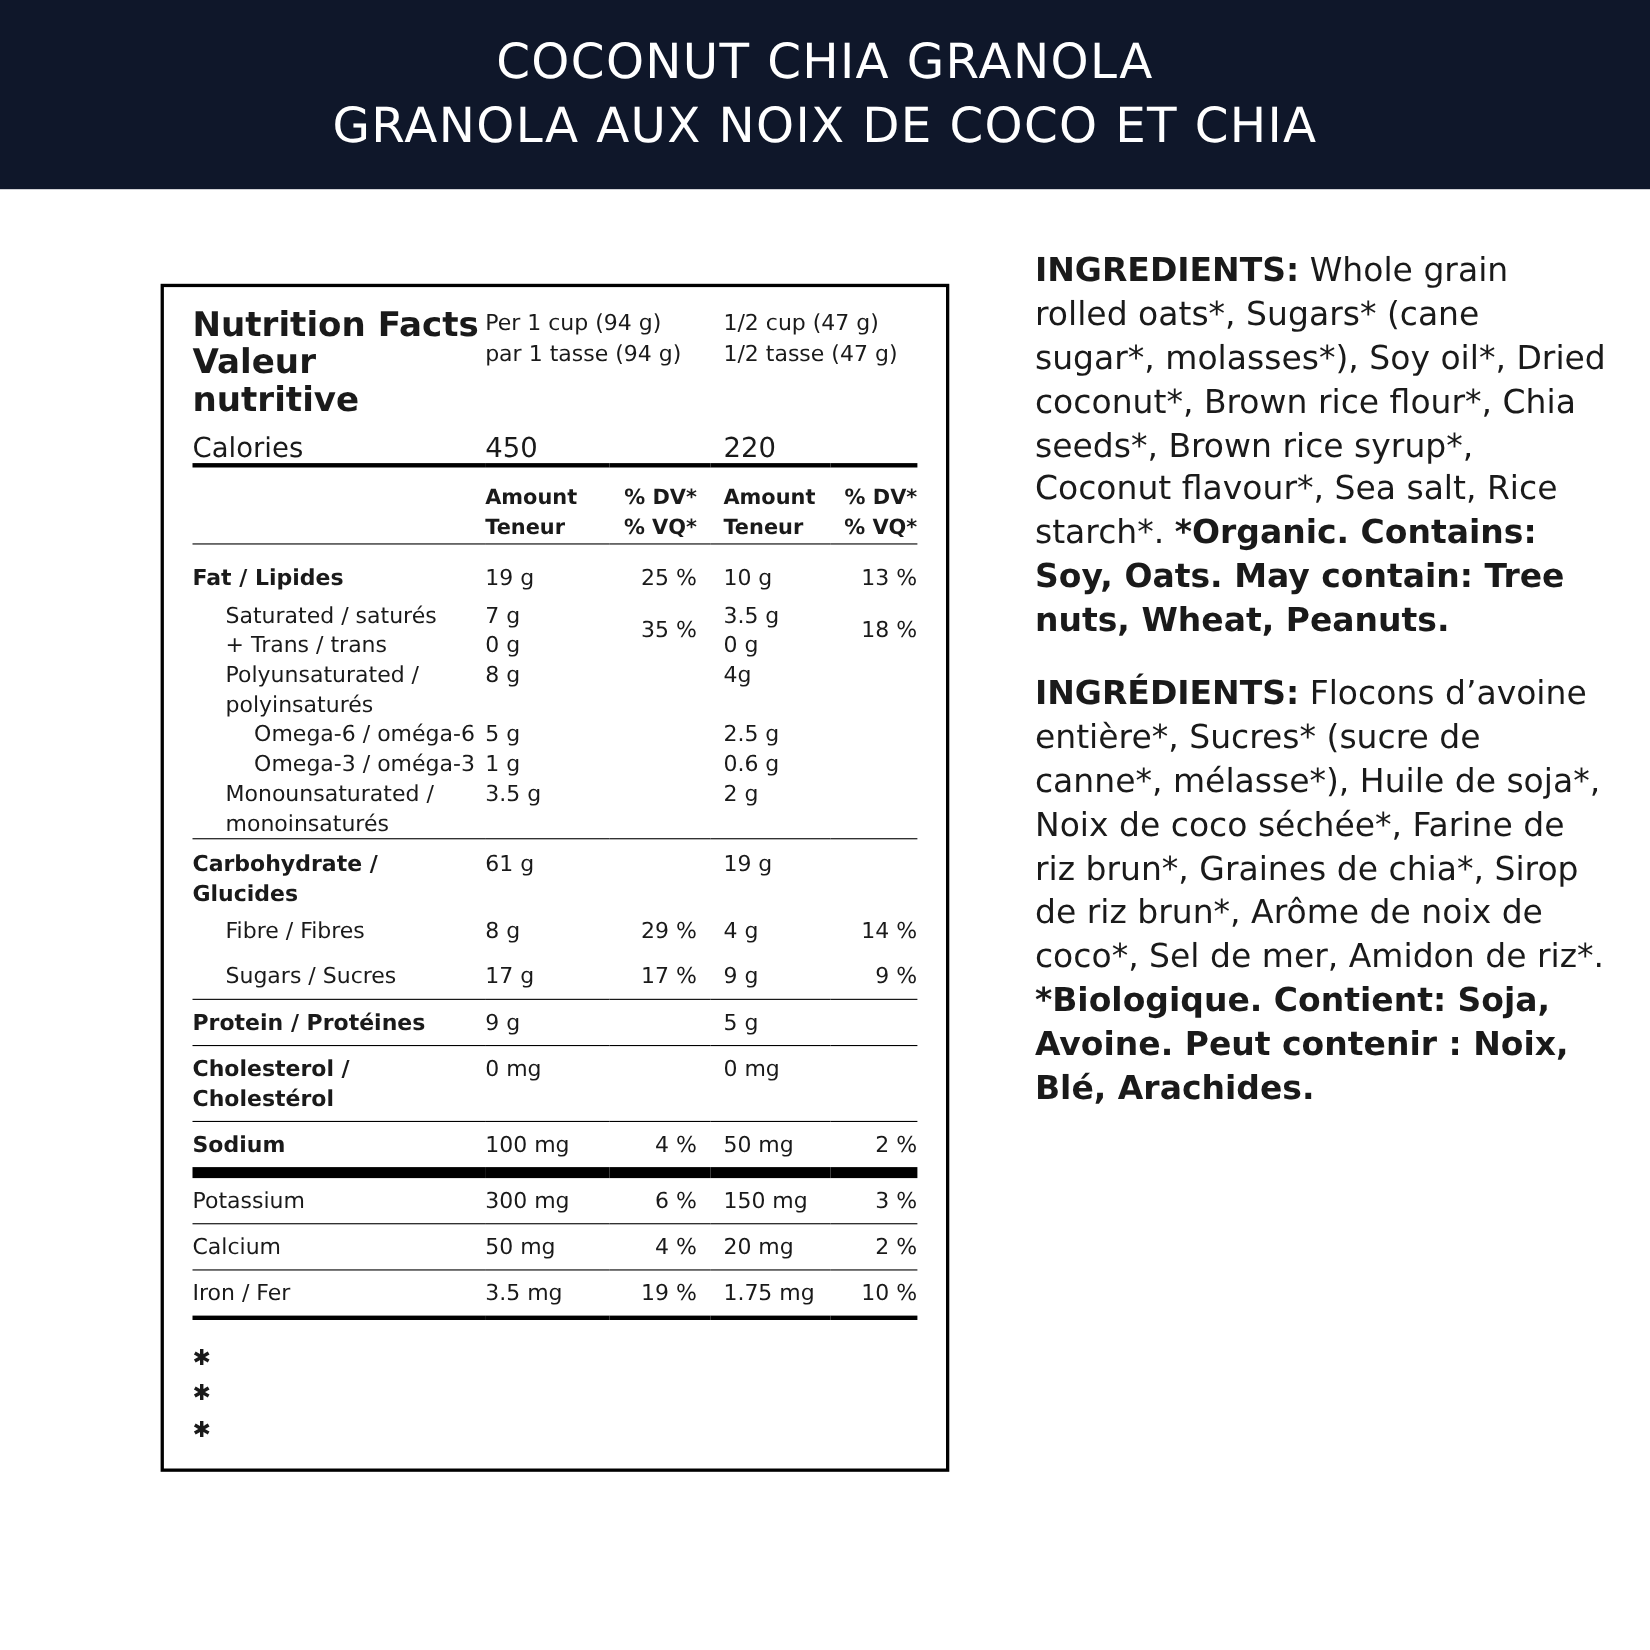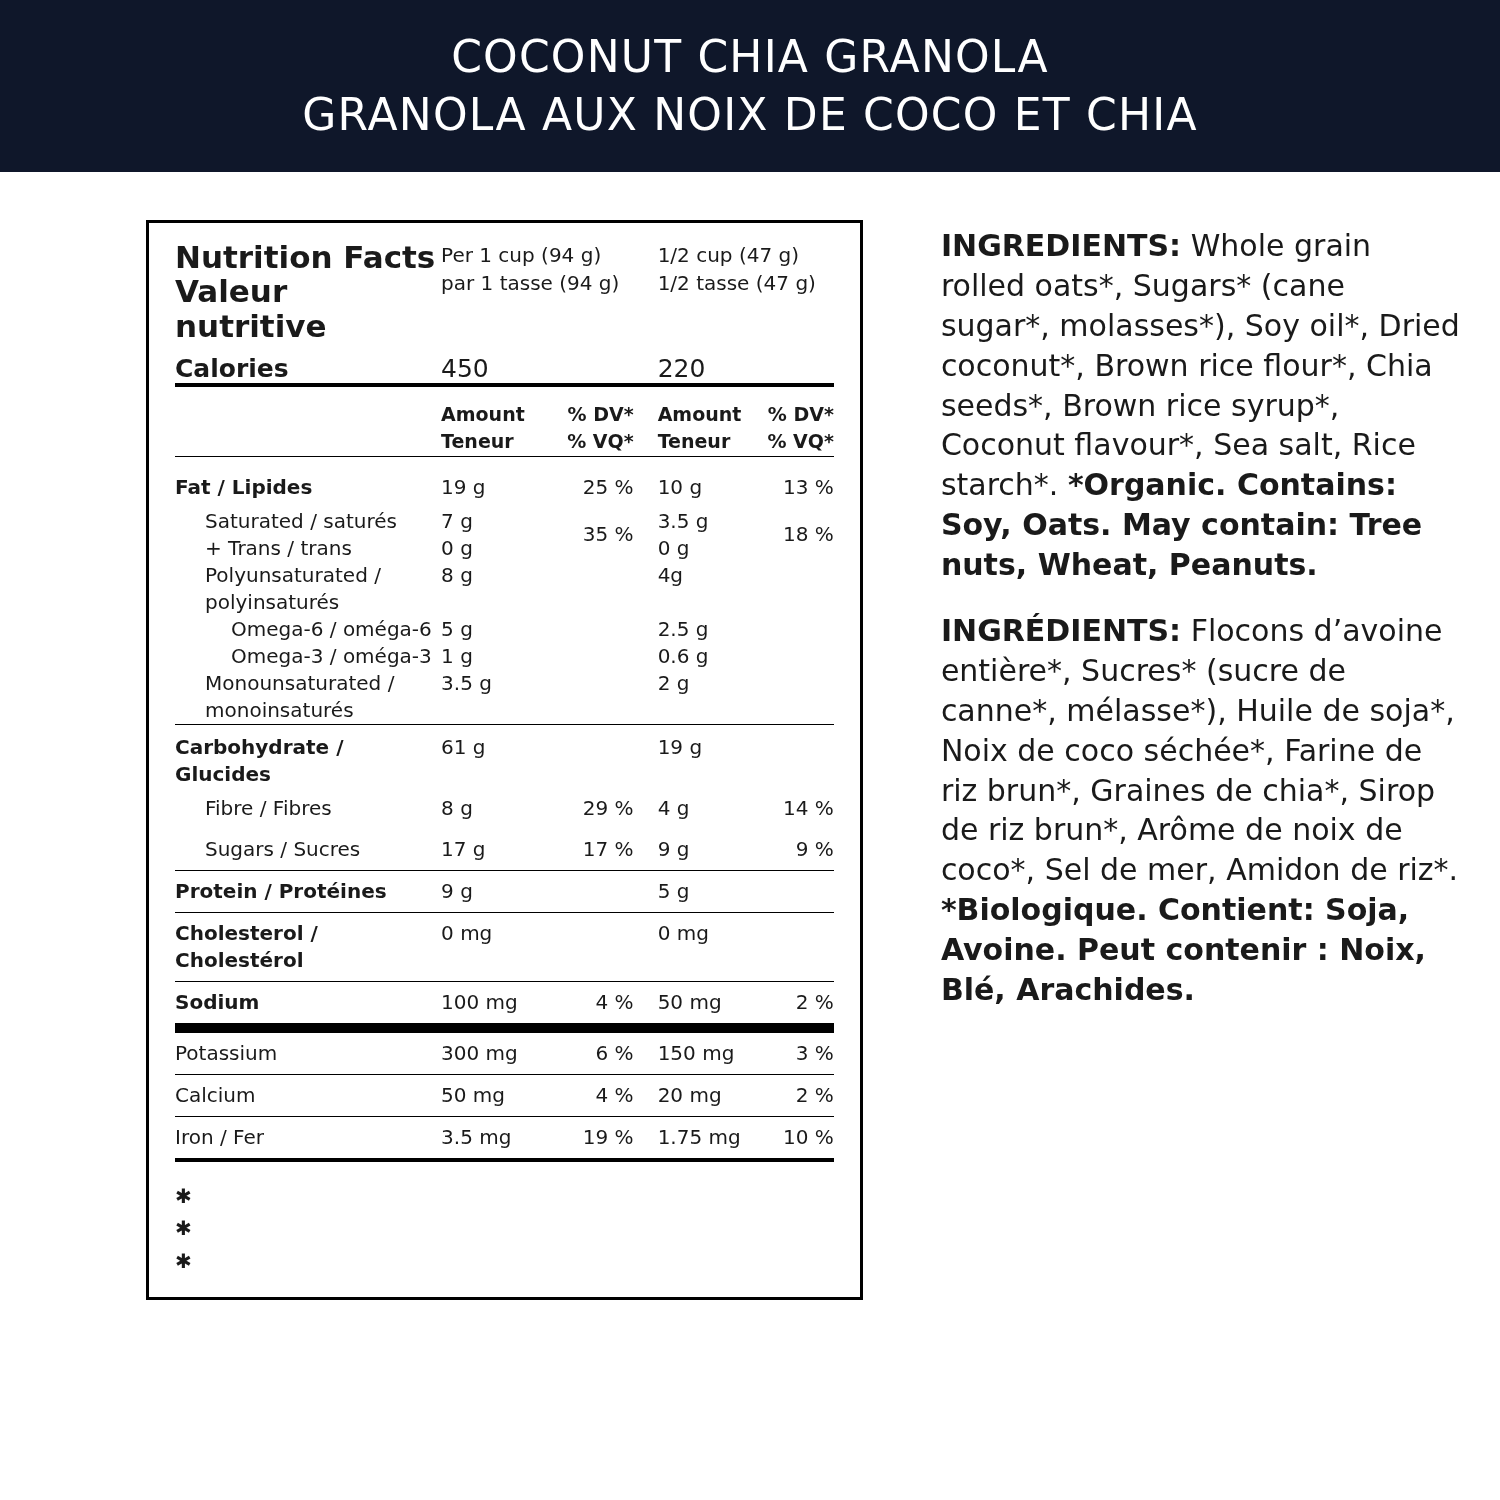--- a/index.html
+++ b/index.html
@@ -38,20 +38,21 @@
     padding: 48px 40px 0 40px;
   }
 
   
   .nf-panel {
     width: 718px;
     margin-left: 106px;
     border: 3px solid #000;
     background: #fff;
     padding: 18px 26px 20px 26px;
+    margin-top: 38px;
   }
 
   table.nf { width: 100%; border-collapse: collapse; }
   table.nf td { vertical-align: top; padding: 0; }
 
   .col-label { width: 292px; }
   .col-a1 { width: 118px; }
   .col-a2 { width: 98px; text-align: right; padding-right: 12px !important; }
   .col-b1 { width: 112px; padding-left: 12px !important; }
   .col-b2 { width: 84px; text-align: right; }
@@ -59,21 +60,21 @@
   .title-en { font-size: 31px; font-weight: bold; line-height: 1.08; }
   .title-fr { font-size: 31px; font-weight: bold; line-height: 1.12; }
   .serving { font-size: 20px; line-height: 1.42; white-space: nowrap; }
   .rule-med   { border-bottom: 4px solid #000; }
   .rule-thick { border-bottom: 10px solid #000; }
   .rule-hair  { border-bottom: 1.5px solid #000; }
 
   .sp-sm { height: 10px; }
   .sp-md { height: 16px; }
 
-  .cal-label { font-size: 25px; font-weight: bold; }
+  .cal-label { font-size: 25px; font-weight: normal; }
   .cal-val { font-size: 25px; font-weight: normal; }
 
   .amt-head { font-size: 19px; font-weight: bold; line-height: 1.45; }
   .amt-head-r { font-size: 19px; font-weight: bold; line-height: 1.45; text-align: right; }
 
   .nut-bold { font-size: 20px; font-weight: bold; line-height: 1.35; }
   .nut-reg  { font-size: 20px; font-weight: normal; line-height: 1.35; }
   .val      { font-size: 20px; line-height: 1.35; }
   .val-r    { font-size: 20px; line-height: 1.35; text-align: right; }
   .ind1 { padding-left: 30px !important; }

